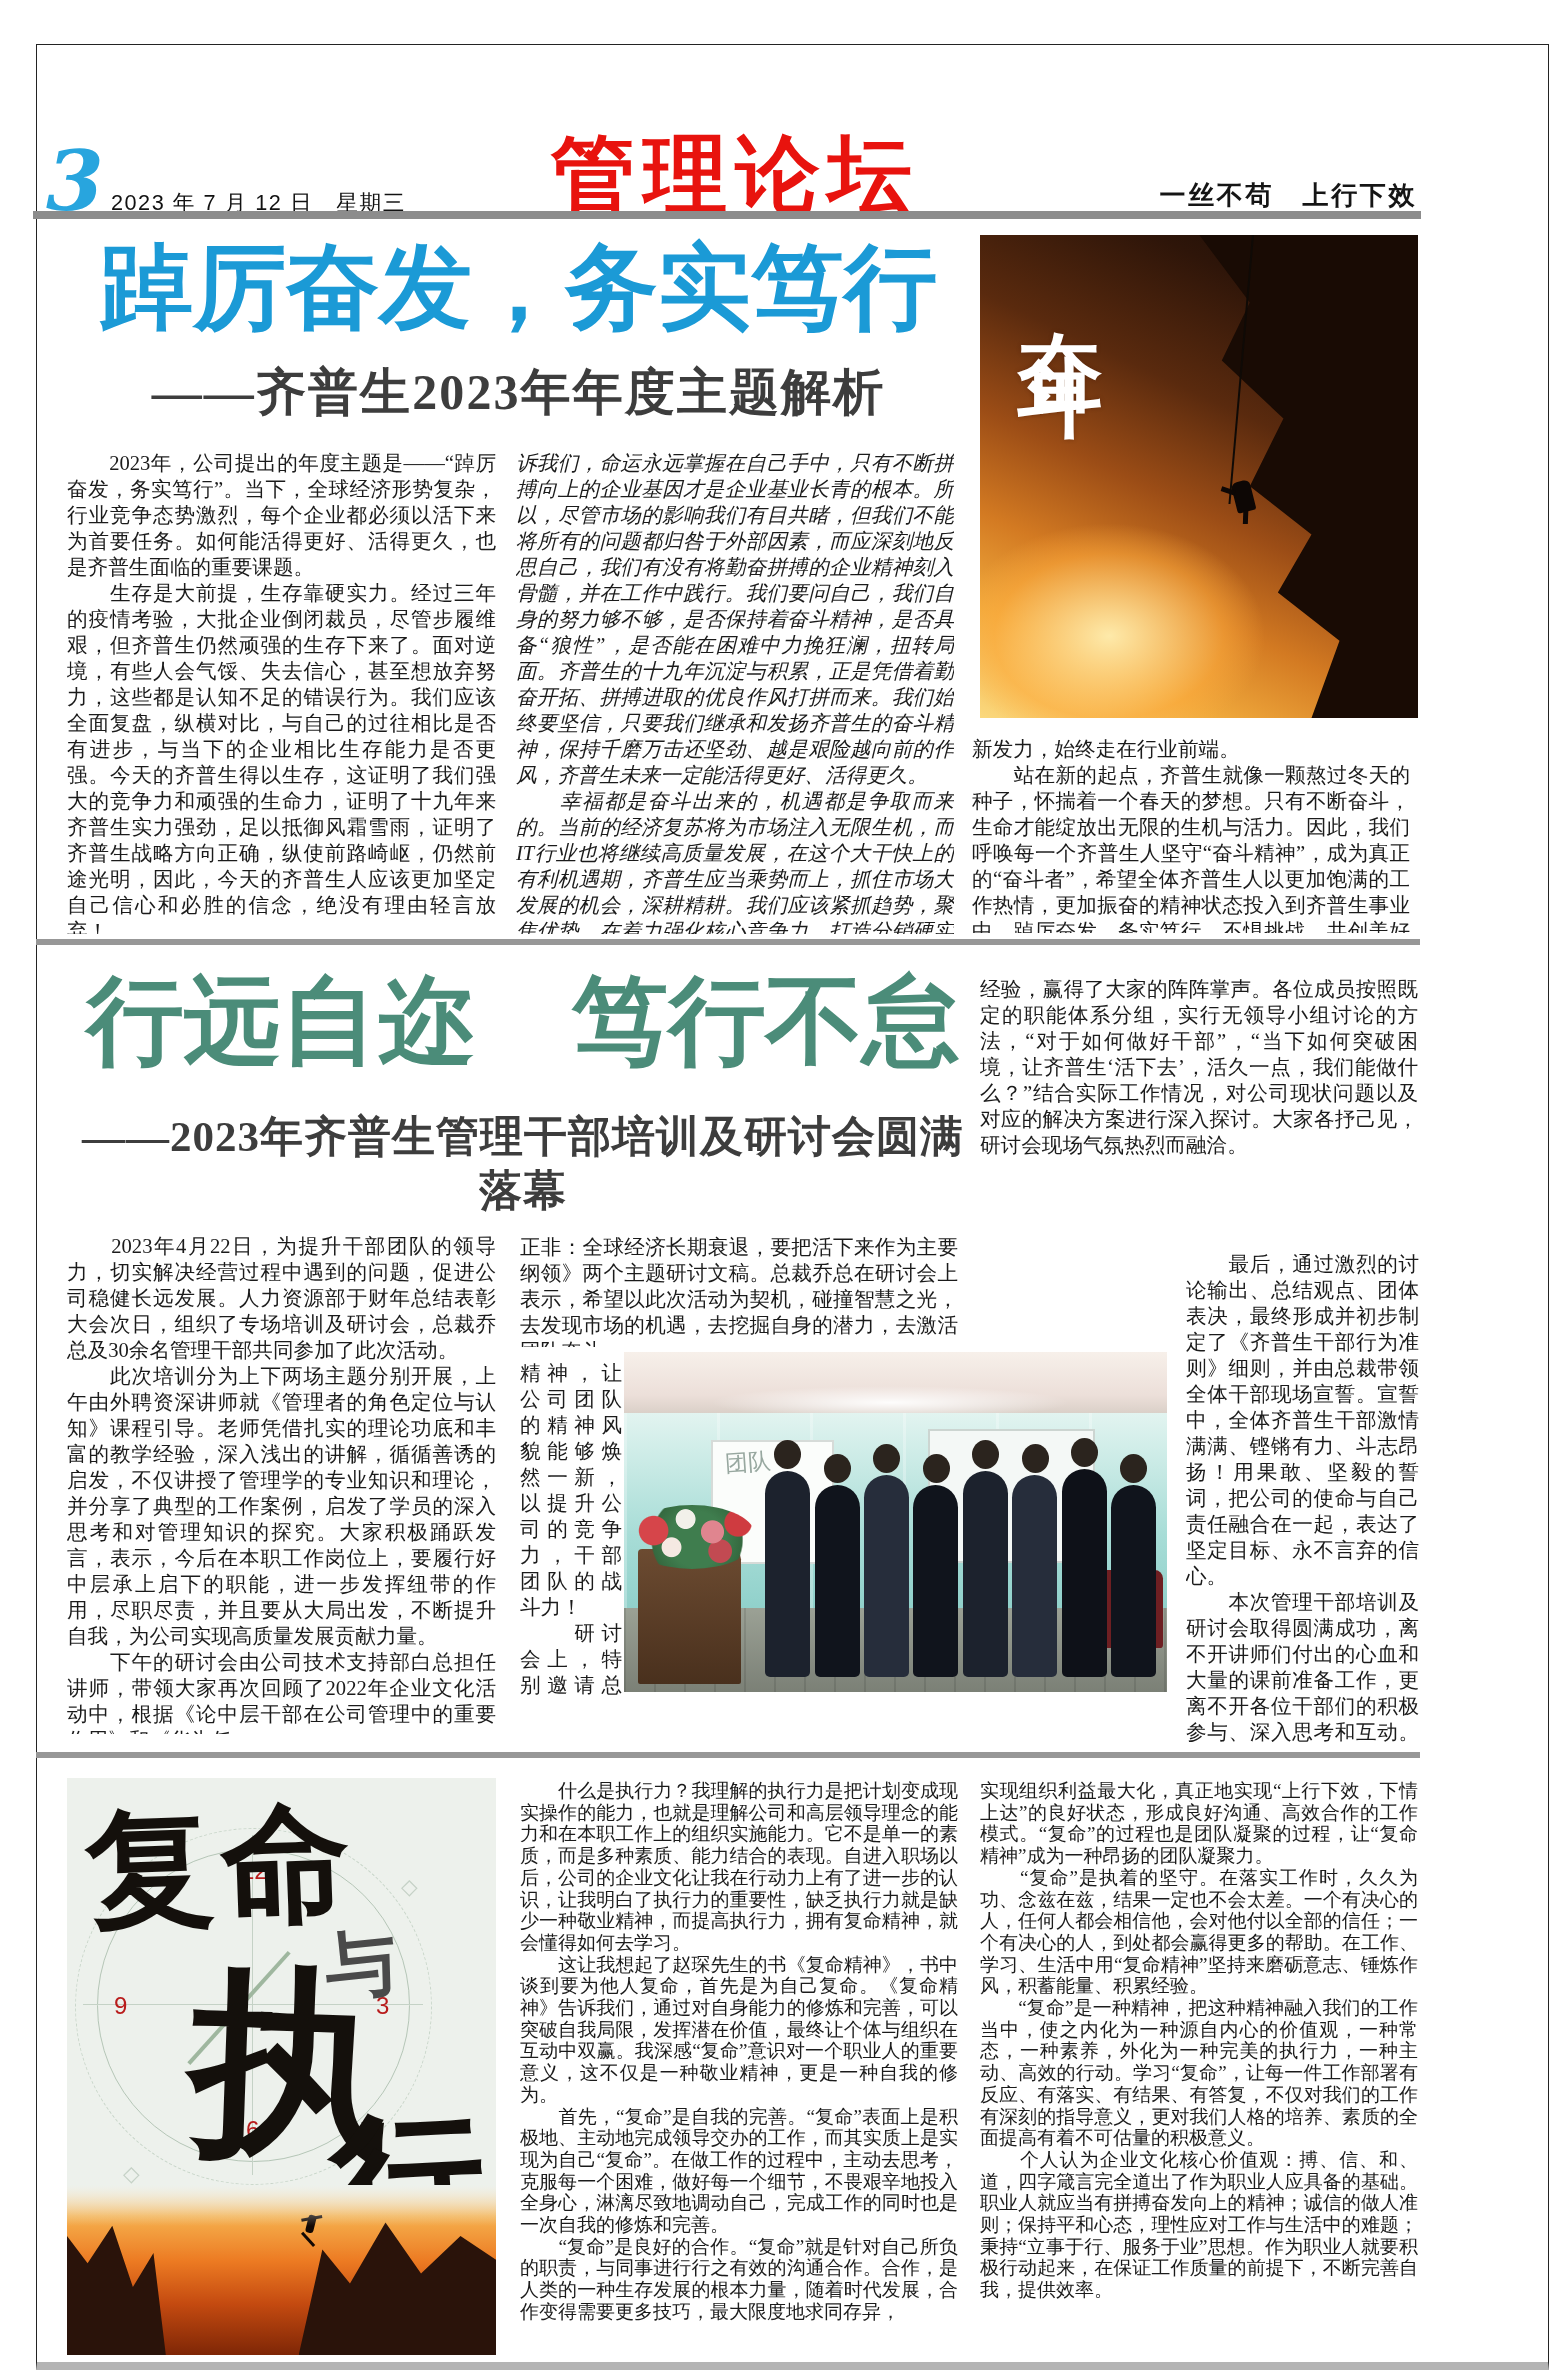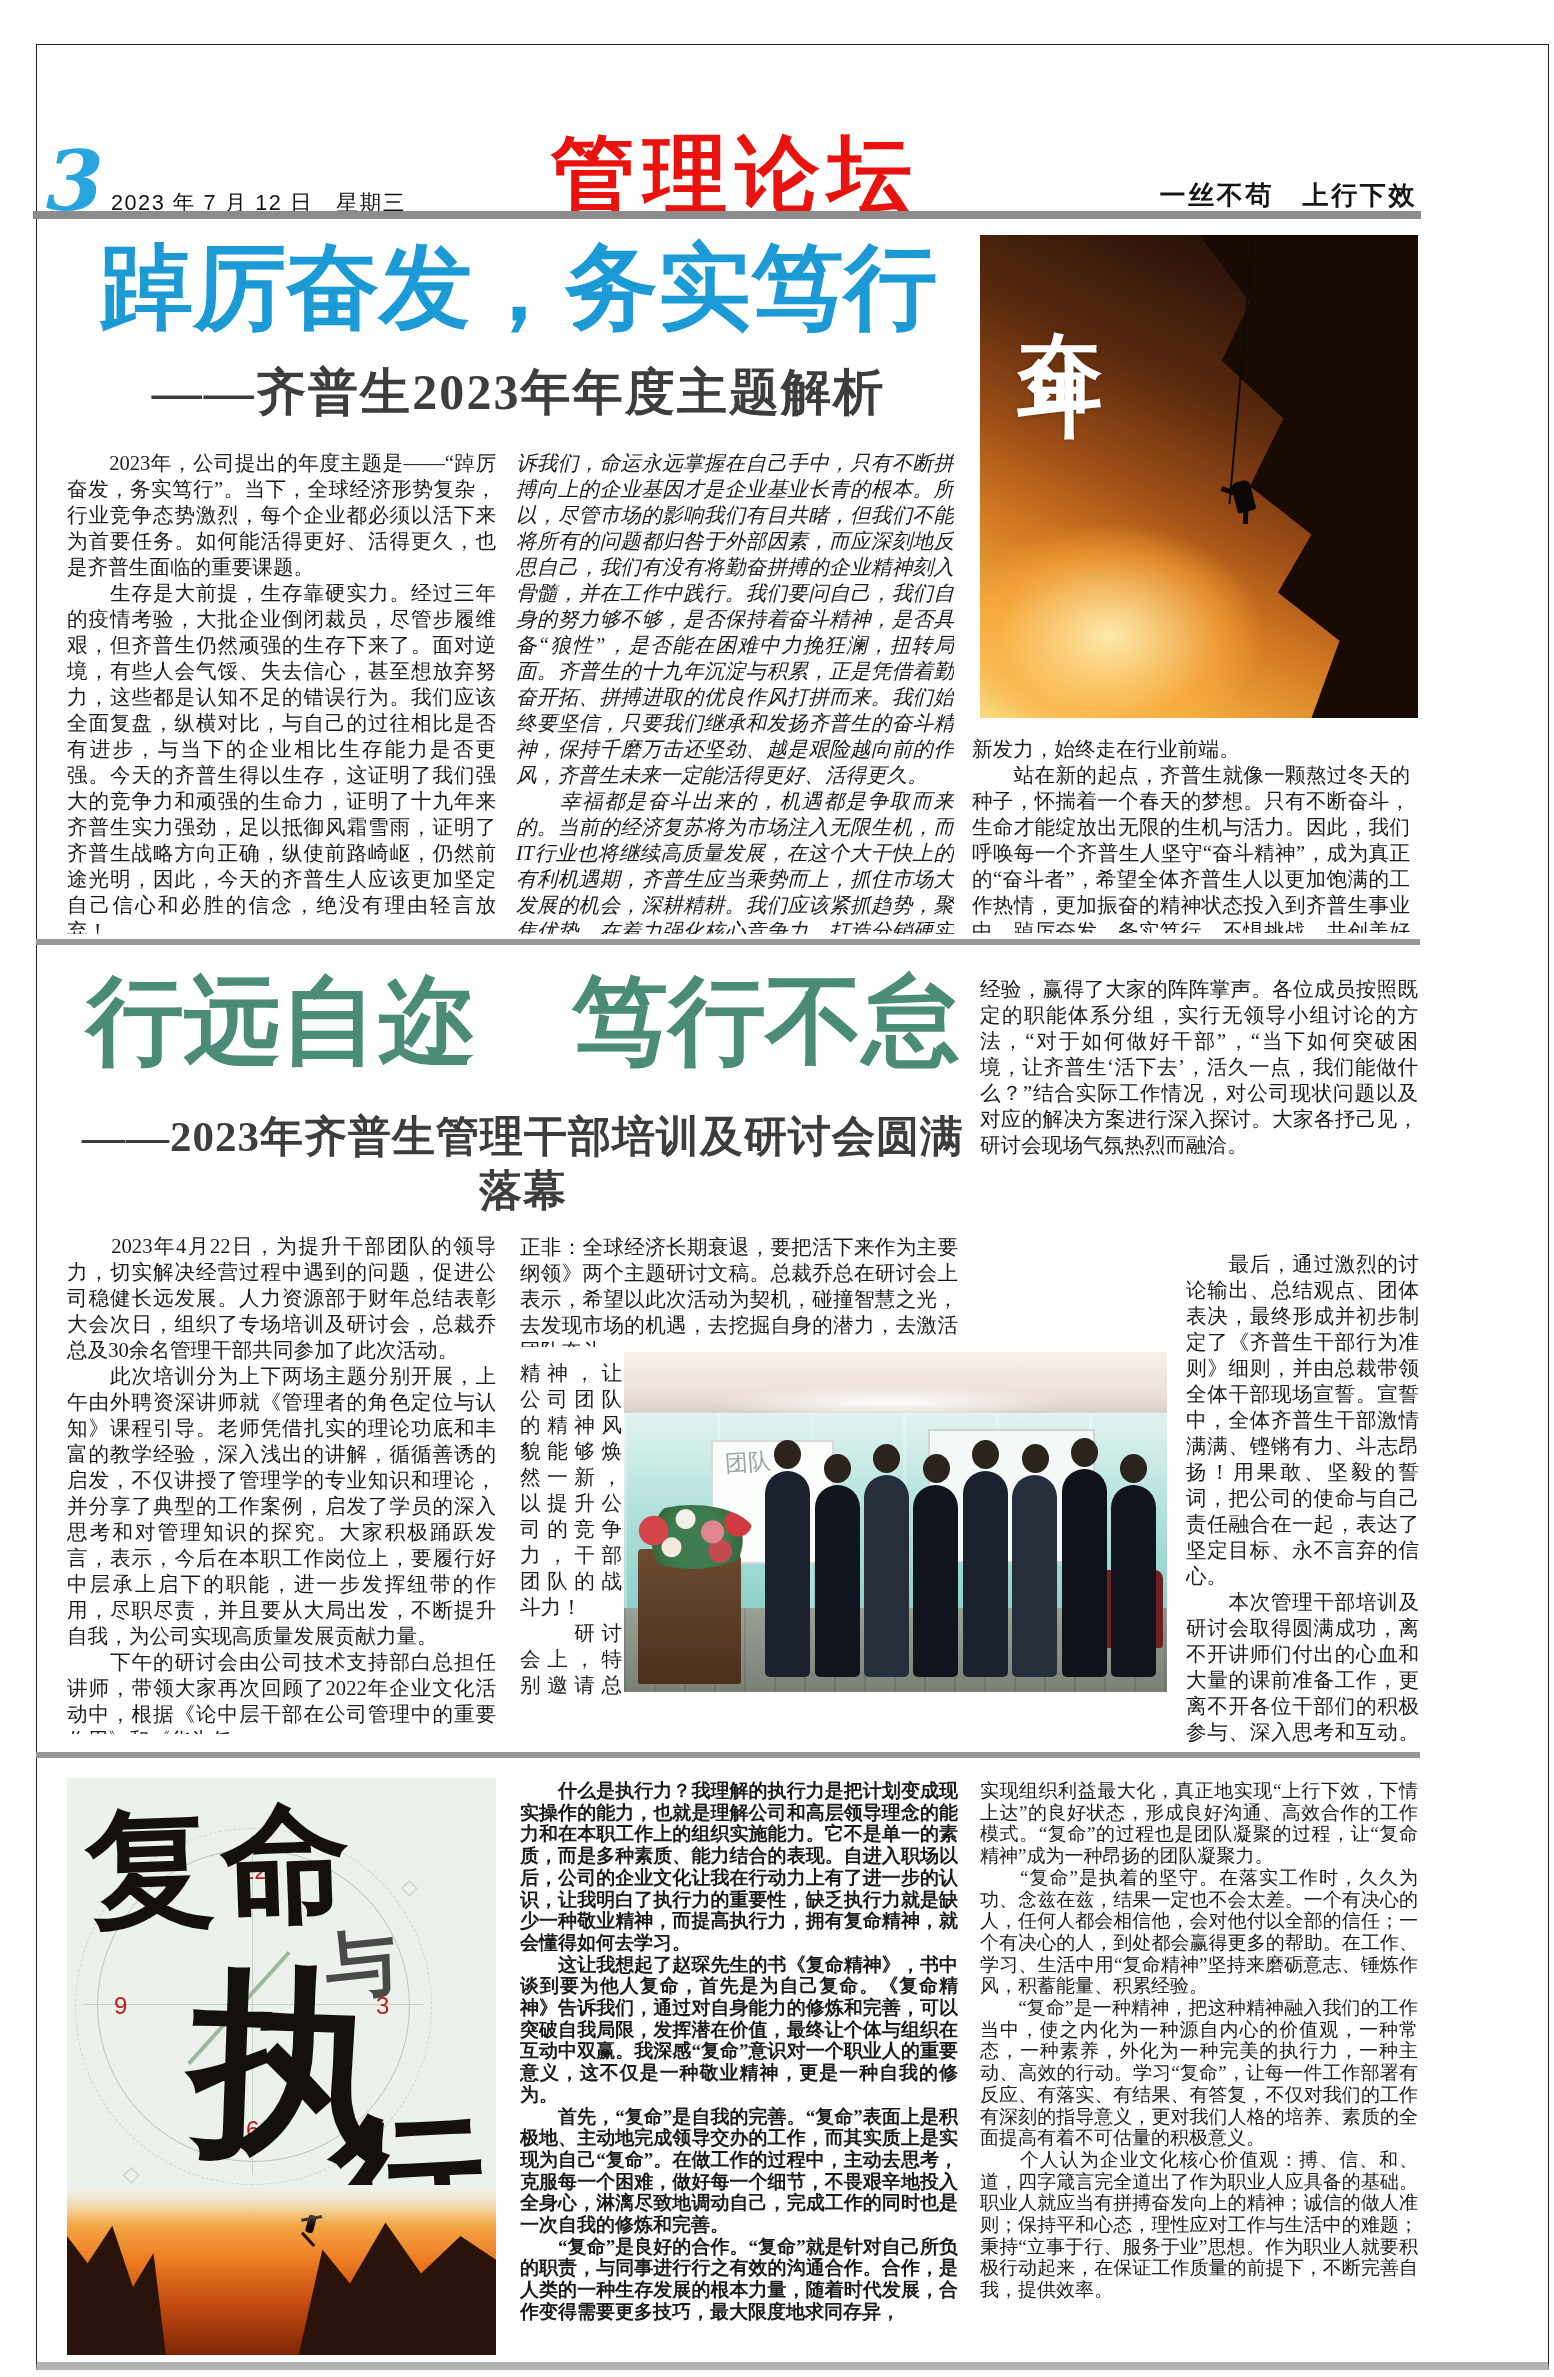--- a/index.html
+++ b/index.html
@@ -81,21 +81,21 @@
      radial-gradient(circle at 72% 72%,#c24a52 0 11%,rgba(0,0,0,0) 12%),
      radial-gradient(circle at 54% 54%,#3f7d4e 0 36%,#35693f 58%,rgba(0,0,0,0) 60%);}
   .p2-chair{right:4.1px;bottom:44px;width:64px;height:78px;background:#6e1f22;border-radius:8.3px 8.3px 3.1px 3.1px;}
   .p2-people{left:26%;top:78px;width:72%;height:247px;display:flex;justify-content:space-between;align-items:flex-end;}
   .person{width:45px;height:206px;background:#1c222d;border-radius:23px 23px 5.2px 5.2px;position:relative;}
   .person::before{content:"";position:absolute;top:-31px;left:9.3px;width:27px;height:29px;border-radius:50%;background:#2b241e;}
   .person:nth-child(2n){height:192px;background:#10141c;}
   .person:nth-child(3n){height:202px;background:#262d3b;}
   .person:nth-child(7){height:208px;background:#0e1118;}
   
-  .a3c1{left:520px;top:1780px;width:438px;height:571px;font-weight:bold;}
+  .a3c1{left:520px;top:1780px;width:438px;height:571px;}
   .a3c2{left:980px;top:1780px;width:438px;height:571px;}
   
   .photo3{left:67px;top:1778px;width:429px;height:577px;overflow:hidden;background:#edf1ec;}
   .p3-ring2{left:8.3px;top:50px;width:355px;height:355px;border:1px dashed #c9d6ca;border-radius:50%;}
   .p3-ring{left:30px;top:71px;width:311px;height:311px;border:1.5px solid #b5c6b7;border-radius:50%;}
   .p3-axis-v{left:185px;top:57px;width:1px;height:340px;background:#c5d2c6;}
   .p3-axis-h{left:15.5px;top:226px;width:340px;height:1px;background:#c5d2c6;}
   .p3-needle{left:170px;top:155px;width:4.1px;height:150px;background:#9fb79f;transform:rotate(42deg);}
   .p3-num{font:400 24px/1 "Liberation Sans","DejaVu Sans",sans-serif;color:#b91c1c;}
   .p3-n-top{left:174px;top:81px;} .p3-n-right{left:309px;top:216px;}

